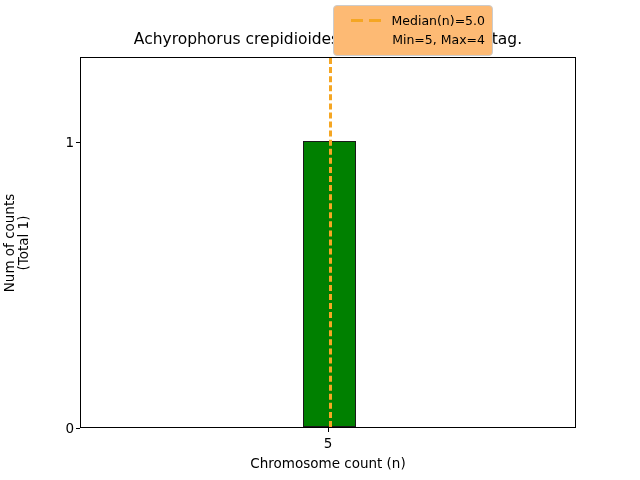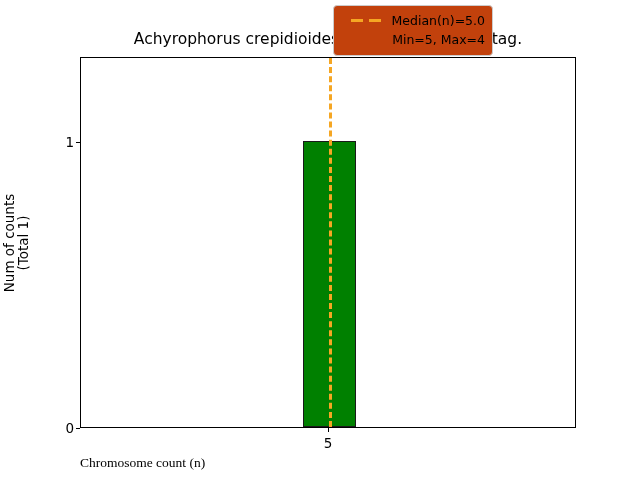--- a/index.html
+++ b/index.html
@@ -118,24 +118,24 @@
     width: 496px;
     height: 30px;
   }
 
   
   #xlabel {
     position: absolute;
     left: 80px;
     top: 455px;
     width: 496px;
-    font-size: 13.5px;
-    color: #000000;
-    white-space: nowrap;
-    font-family: Liberation Serif, serif;
+    text-align: center;
+    font-size: 13.5px;
+    color: #000000;
+    white-space: nowrap;
   }
 
   #ylabel-wrap {
     position: absolute;
     left: 0px;
     top: 57px;
     width: 56px;
     height: 371px;
   }
   .ylabel-line {
@@ -163,21 +163,21 @@
   }
 
   
   #legend {
     position: absolute;
     left: 333px;
     top: 5px;
     width: 160px;
     border: 1px solid #cccccc;
     border-radius: 4px;
-    background: #c2410c;
+    background: #fdba74;
     padding: 5px 7px 6px 7px;
     box-sizing: border-box;
   }
   .legend-row {
     display: flex;
     align-items: center;
     justify-content: flex-end;
     height: 19px;
   }
   .legend-swatch {

